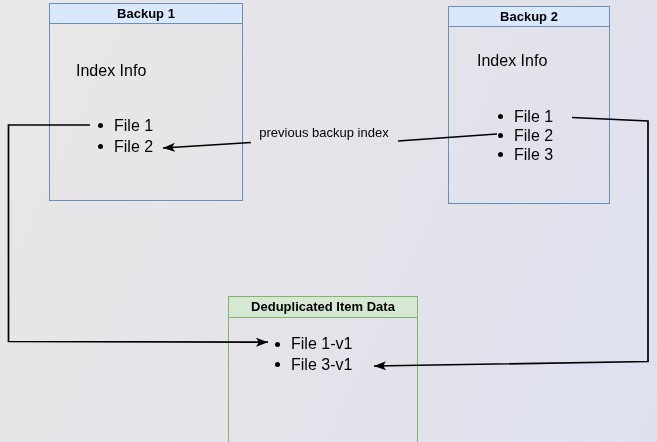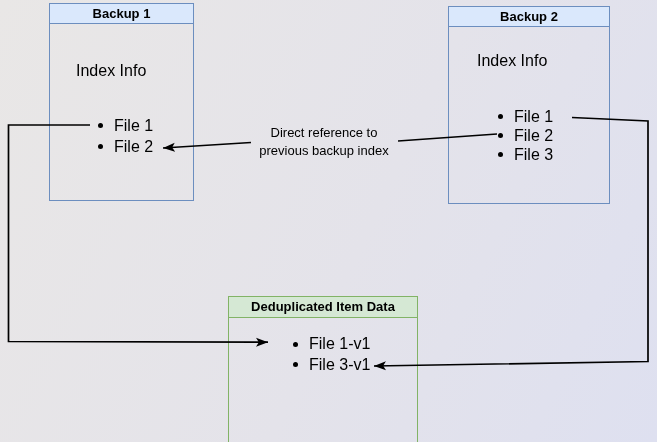--- a/index.html
+++ b/index.html
@@ -49,21 +49,21 @@
     left:0; top:50%;
     margin-top:-2.5px;
     width:5px; height:5px;
     border-radius:50%;
     background:#000;
   }
   .list-b1 { left:98px;  top:115px; }
   .list-b1 li { height:21px; line-height:21px; }
   .list-b2 { left:498px; top:107px; padding-left:0; }
   .list-b2 li { padding-left:17px; height:19px; line-height:19px; }
-  .list-dd { left:293px; top:334px; }
+  .list-dd { left:275px; top:334px; }
   .list-dd li { height:20.5px; line-height:20.5px; }
 
   .annotation {
     position:absolute;
     left:234px; top:124px;
     width:180px;
     text-align:center;
     font-size:13px;
     line-height:18px;
   }
@@ -72,21 +72,21 @@
     left:0; top:0;
     width:657px; height:442px;
     pointer-events:none;
   }
 </style>
 </head>
 <body>
 
 <div class="stage">
 
-  <div class="box blue" style="left:49px; top:3px; width:145px; height:198px;">
+  <div class="box blue" style="left:49px; top:3px; width:194px; height:198px;">
     <div class="box-header">Backup 1</div>
   </div>
   <div class="label" style="left:76px; top:61px; line-height:20px;">Index Info</div>
   <ul class="filelist list-b1">
     <li>File 1</li>
     <li>File 2</li>
   </ul>
 
   <div class="box blue" style="left:448px; top:6px; width:162px; height:198px;">
     <div class="box-header">Backup 2</div>
@@ -100,21 +100,20 @@
 
   <div class="box green" style="left:228px; top:296px; width:190px; height:156px;">
     <div class="box-header">Deduplicated Item Data</div>
   </div>
   <ul class="filelist list-dd">
     <li>File 1-v1</li>
     <li>File 3-v1</li>
   </ul>
 
   <div class="annotation">
-    <div>Direct reference to</div>
     <div>previous backup index</div>
   </div>
 
   <svg class="connectors" viewBox="0 0 657 442" xmlns="http://www.w3.org/2000/svg">
     <defs>
       <marker id="arrowhead" markerUnits="userSpaceOnUse" markerWidth="13" markerHeight="11" refX="12" refY="5" orient="auto">
         <path d="M0,0.5 L12,5 L0,9.5 L2.8,5 Z" fill="#000"></path>
       </marker>
     </defs>
 

